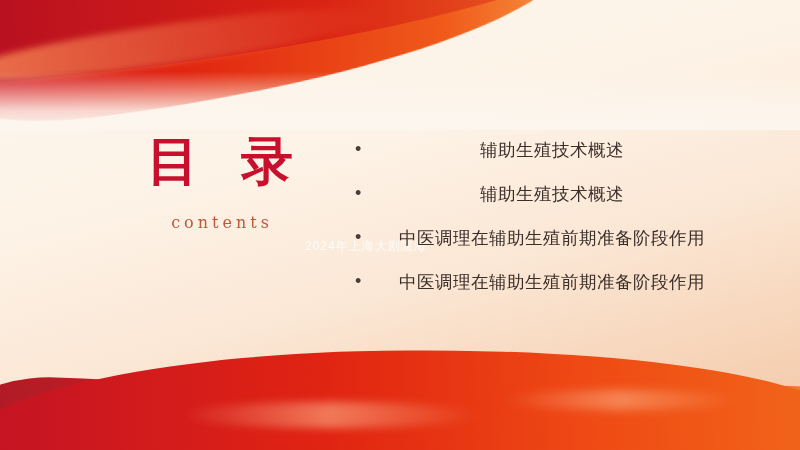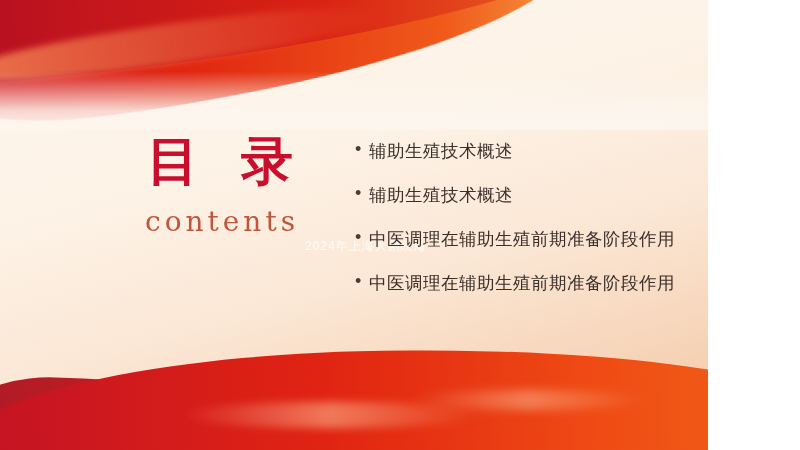--- a/index.html
+++ b/index.html
@@ -7,21 +7,21 @@
     padding: 0;
   }
   body {
     width: 800px;
     height: 450px;
     overflow: hidden;
     font-family: "Liberation Sans", sans-serif;
   }
   .slide {
     position: relative;
-    width: 708px;
+    width: 800px;
     height: 450px;
     overflow: hidden;
     background: linear-gradient(165deg, #fdf6ee 0%, #fdf3e7 35%, #fbe7d5 60%, #f7d6bb 80%, #f3c5a3 100%);
   }
   
   .ribbon-top {
     position: absolute;
     top: -60px;
     left: -120px;
     width: 700px;
@@ -133,23 +133,23 @@
   .title-cn {
     font-family: "DejaVu Serif", "Liberation Serif", serif;
     font-size: 52px;
     letter-spacing: 12px;
     color: #c8102e;
     font-weight: 700;
     line-height: 1.25;
     text-indent: 12px;
   }
   .title-en {
-    margin-top: 12px;
+    margin-top: 20px;
     font-family: "DejaVu Serif", "Liberation Serif", serif;
-    font-size: 28px;
+    font-size: 16px;
     letter-spacing: 4px;
     color: #c0563c;
     text-indent: 4px;
   }
   .watermark {
     position: absolute;
     left: 305px;
     top: 238px;
     font-size: 12px;
     color: #ffffff;
@@ -172,25 +172,26 @@
   .bullet {
     flex: 0 0 auto;
     width: 14px;
     font-size: 18px;
     line-height: 26px;
     color: #4a3c36;
     text-align: left;
   }
   .toc-text {
     flex: 1 1 auto;
-    font-family: Liberation Sans, sans-serif;
+    font-family: Liberation Mono, monospace;
     font-size: 17.5px;
     line-height: 30px;
     color: #3b2f2a;
     letter-spacing: 0.5px;
+    text-align: center;
   }
 </style>
 </head>
 <body>
 
 <div class="slide">
 
   <div class="ribbon-top"></div>
   <div class="ribbon-top-2"></div>
   <div class="ribbon-top-3"></div>

